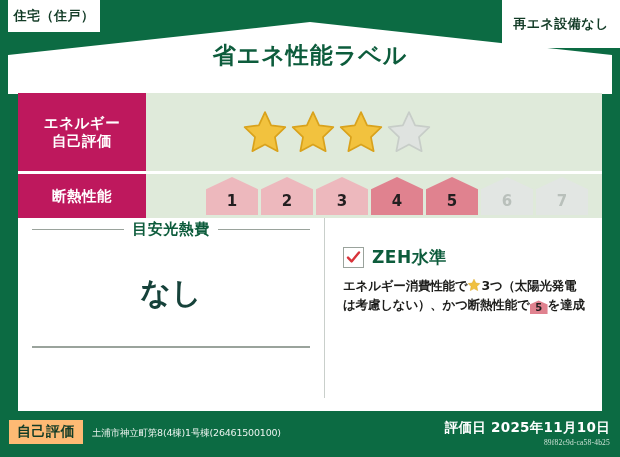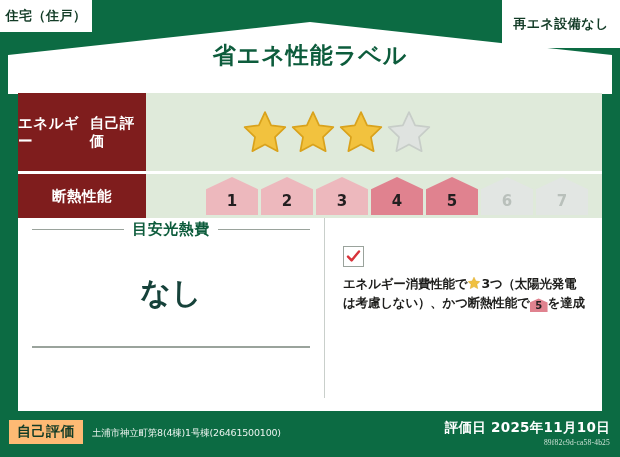--- a/index.html
+++ b/index.html
@@ -12,21 +12,21 @@
   }
   .label-root{position:absolute;inset:0;background:#0c6b43;}
 
   
   .badge-tl,.badge-tr{
     position:absolute;top:0;background:#ffffff;
     color:#123b26;font-weight:bold;font-size:13px;
     display:flex;align-items:center;justify-content:center;
     letter-spacing:.5px;
   }
-  .badge-tl{left:0;width:92px;height:32px;border-right:3px solid #0c6b43;}
+  .badge-tl{left:8px;width:92px;height:32px;border-right:3px solid #0c6b43;}
   .badge-tr{right:0;width:118px;height:48px;border-left:3px solid #0c6b43;}
 
   
   .roof{
     position:absolute;left:8px;top:22px;width:604px;height:72px;
     background:#ffffff;
     clip-path:polygon(50% 0%, 100% 46%, 100% 100%, 0% 100%, 0% 46%);
   }
   .title-wrap{
     position:absolute;left:0;top:38px;width:620px;text-align:center;
@@ -39,22 +39,22 @@
   .panel{
     position:absolute;left:18px;top:93px;width:584px;height:318px;
     background:#ffffff;
   }
 
   
   .row{position:relative;display:flex;align-items:stretch;}
   .row-energy{height:78px;}
   .row-insul{height:44px;margin-top:3px;}
   .lbl{
-    width:128px;flex:0 0 128px;background:#7f1d1d;color:#fff;
-    display:flex;flex-direction:row;align-items:center;justify-content:center;
+    width:128px;flex:0 0 128px;background:#be185d;color:#fff;
+    display:flex;flex-direction:column;align-items:center;justify-content:center;
     font-size:14.5px;font-weight:bold;line-height:1.25;letter-spacing:.5px;
   }
   .lbl-2line span{display:block;}
   .valzone{flex:1;background:#dfeada;display:flex;align-items:center;}
 
   
   .stars{display:flex;align-items:center;gap:2px;margin-left:96px;}
   .star{width:46px;height:46px;display:block;}
 
   
@@ -222,20 +222,21 @@
         <div class="cost-rule-bottom"></div>
       </div>
 
       <div class="lower-right">
         <div class="zeh-head">
           <span class="chk">
             <svg width="15" height="15" viewBox="0 0 15 15">
               <path d="M2 7.6 L5.6 11.4 L13 2.4" stroke="#d8333a" stroke-width="2.4" fill="none" stroke-linecap="round" stroke-linejoin="round"></path>
             </svg>
           </span>
+          <span class="zeh-title">ZEH水準</span>
         </div>
         <div class="zeh-desc">
           <span>エネルギー消費性能で</span><span class="mini-star"><svg width="14" height="14" viewBox="0 0 24 24">
                 <polygon points="12,2 15.1,8.6 22,9.6 17,14.6 18.3,21.6 12,18.2 5.7,21.6 7,14.6 2,9.6 8.9,8.6" fill="#f0c040" stroke="#d9a41f" stroke-width="0.8"></polygon>
               </svg></span><span>3つ（太陽光発電</span><br>
           <span>は考慮しない）、かつ断熱性能で</span><span class="mini-penta"><span class="shape"></span><span class="num">5</span></span><span>を達成</span>
         </div>
       </div>
     </div>
   </div>

